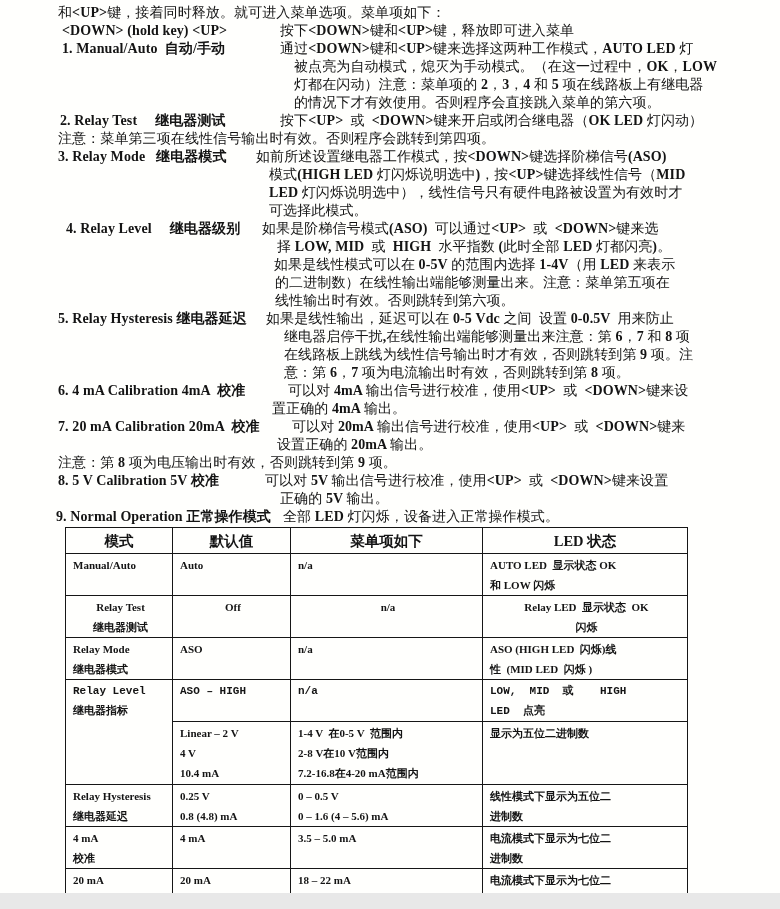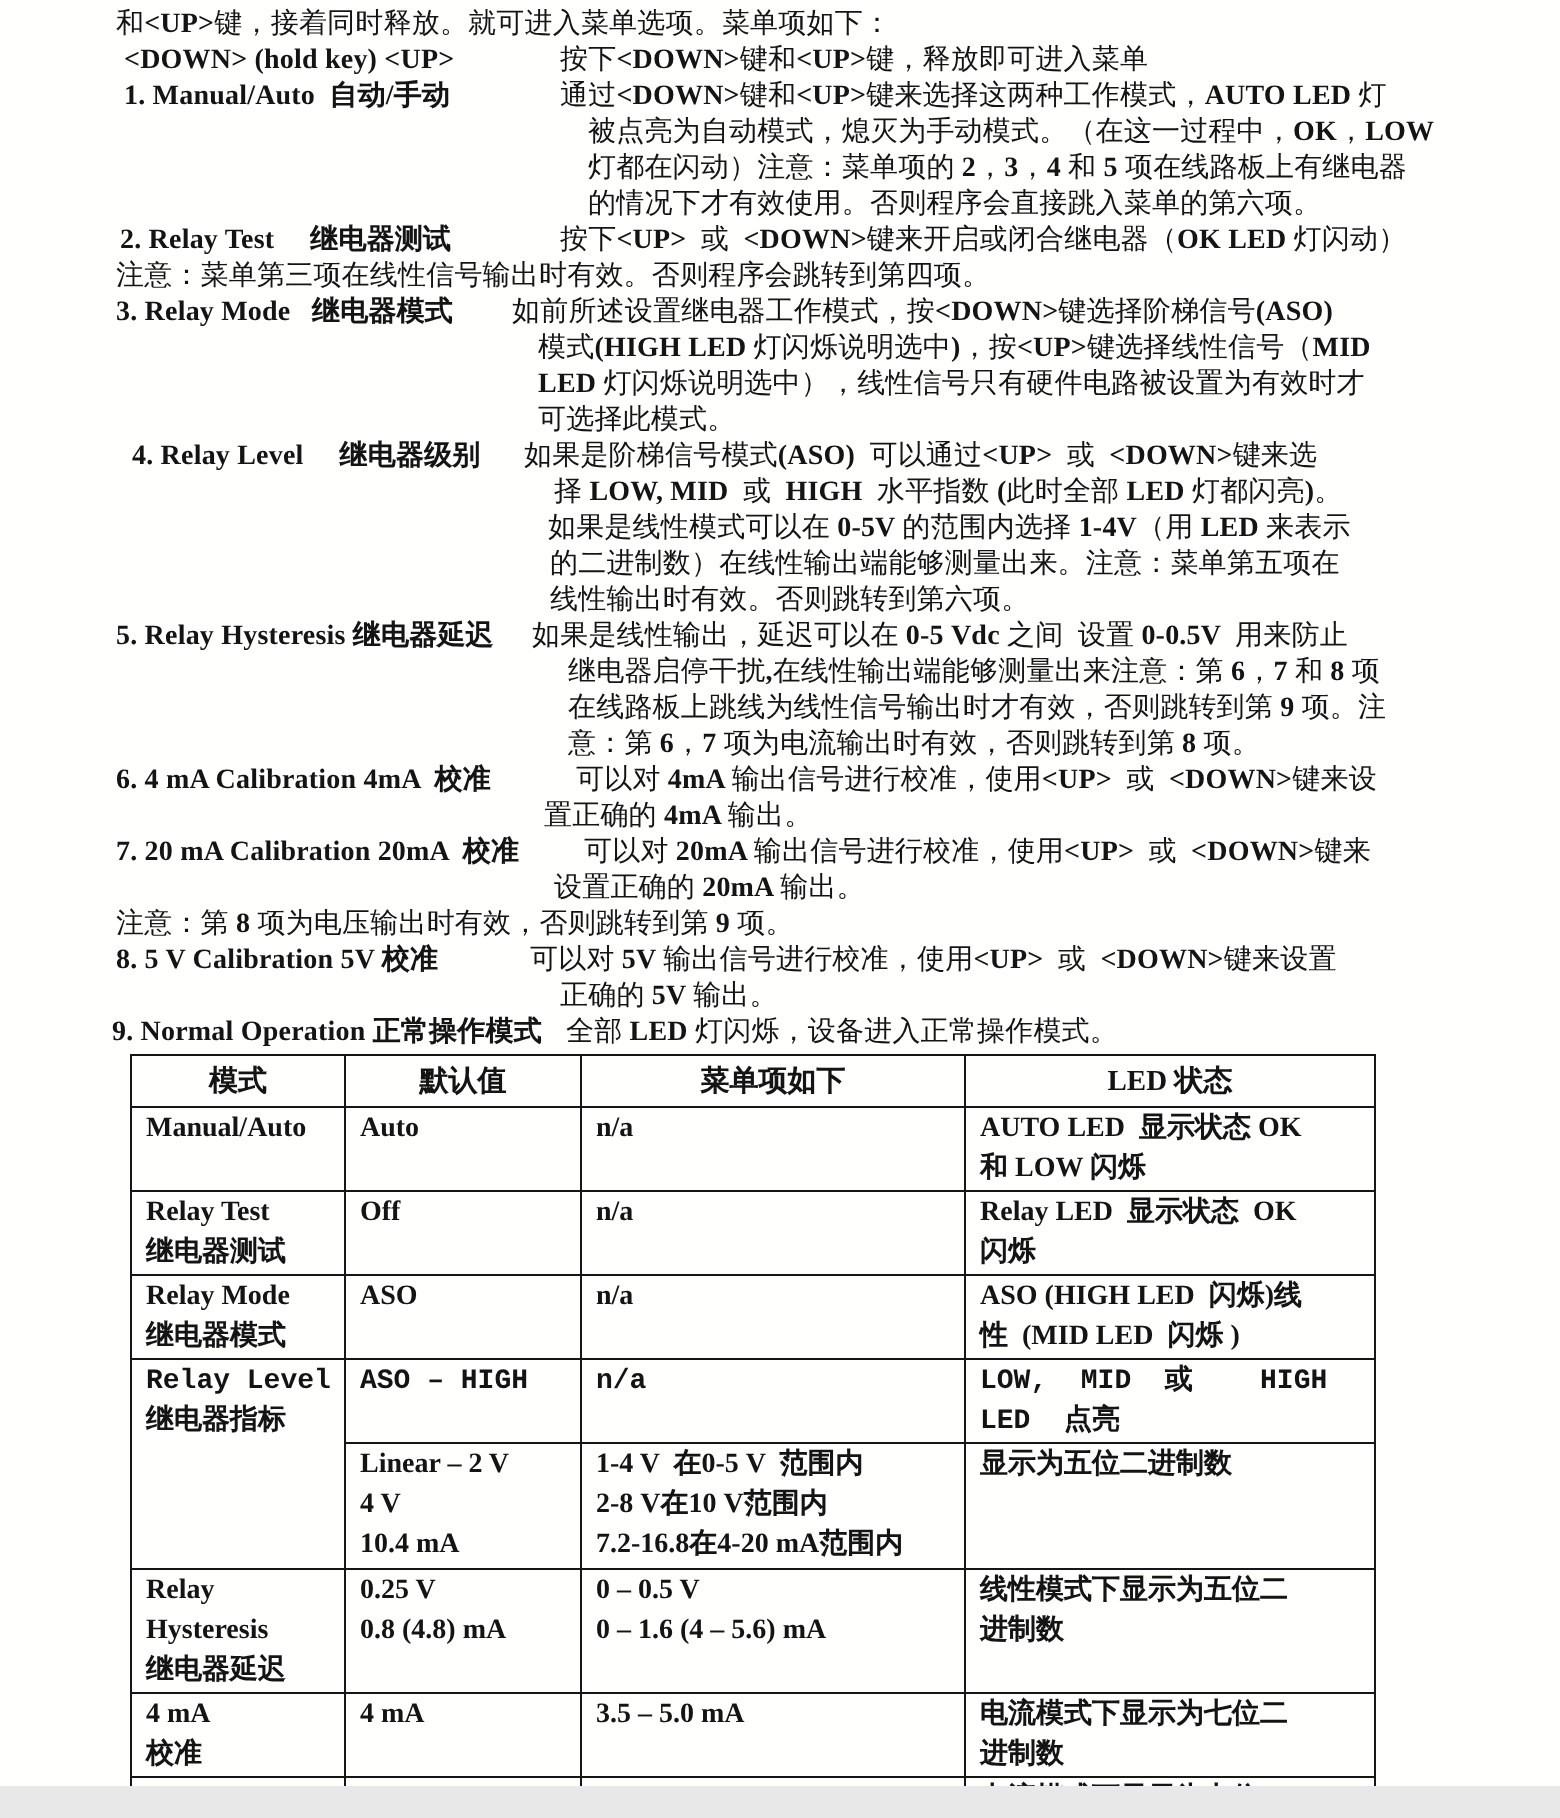--- a/index.html
+++ b/index.html
@@ -17,21 +17,21 @@
   .seg b, td b, th b { font-weight:700; }
   .lb { font-weight:700; }
   table.menu-table {
     position:absolute;
     border-collapse:collapse;
     table-layout:fixed;
   }
   table.menu-table th, table.menu-table td {
     border:1.6px solid #161616;
     font-weight:700;
-    font-size:14px;
+    font-size:11px;
     vertical-align:top;
     padding:1px 4px 0 7px;
     line-height:20px;
     white-space:pre-wrap;
     overflow:hidden;
   }
   table.menu-table th {
     text-align:center;
     vertical-align:middle;
     padding:0 2px;
@@ -102,21 +102,21 @@
       </tr>
     </thead>
     <tbody>
         <tr style="height: 42px;">
           <td>Manual/Auto</td>
           <td>Auto</td>
           <td>n/a</td>
           <td>AUTO LED  显示状态 OK
 和 LOW 闪烁</td>
         </tr>
-        <tr style="height: 42px;">
+        <tr style="height: 42px; text-align: center;">
           <td>Relay Test
 继电器测试</td>
           <td>Off</td>
           <td>n/a</td>
           <td>Relay LED  显示状态  OK
 闪烁</td>
         </tr>
         <tr style="height: 38px;">
           <td>Relay Mode
 继电器模式</td>

